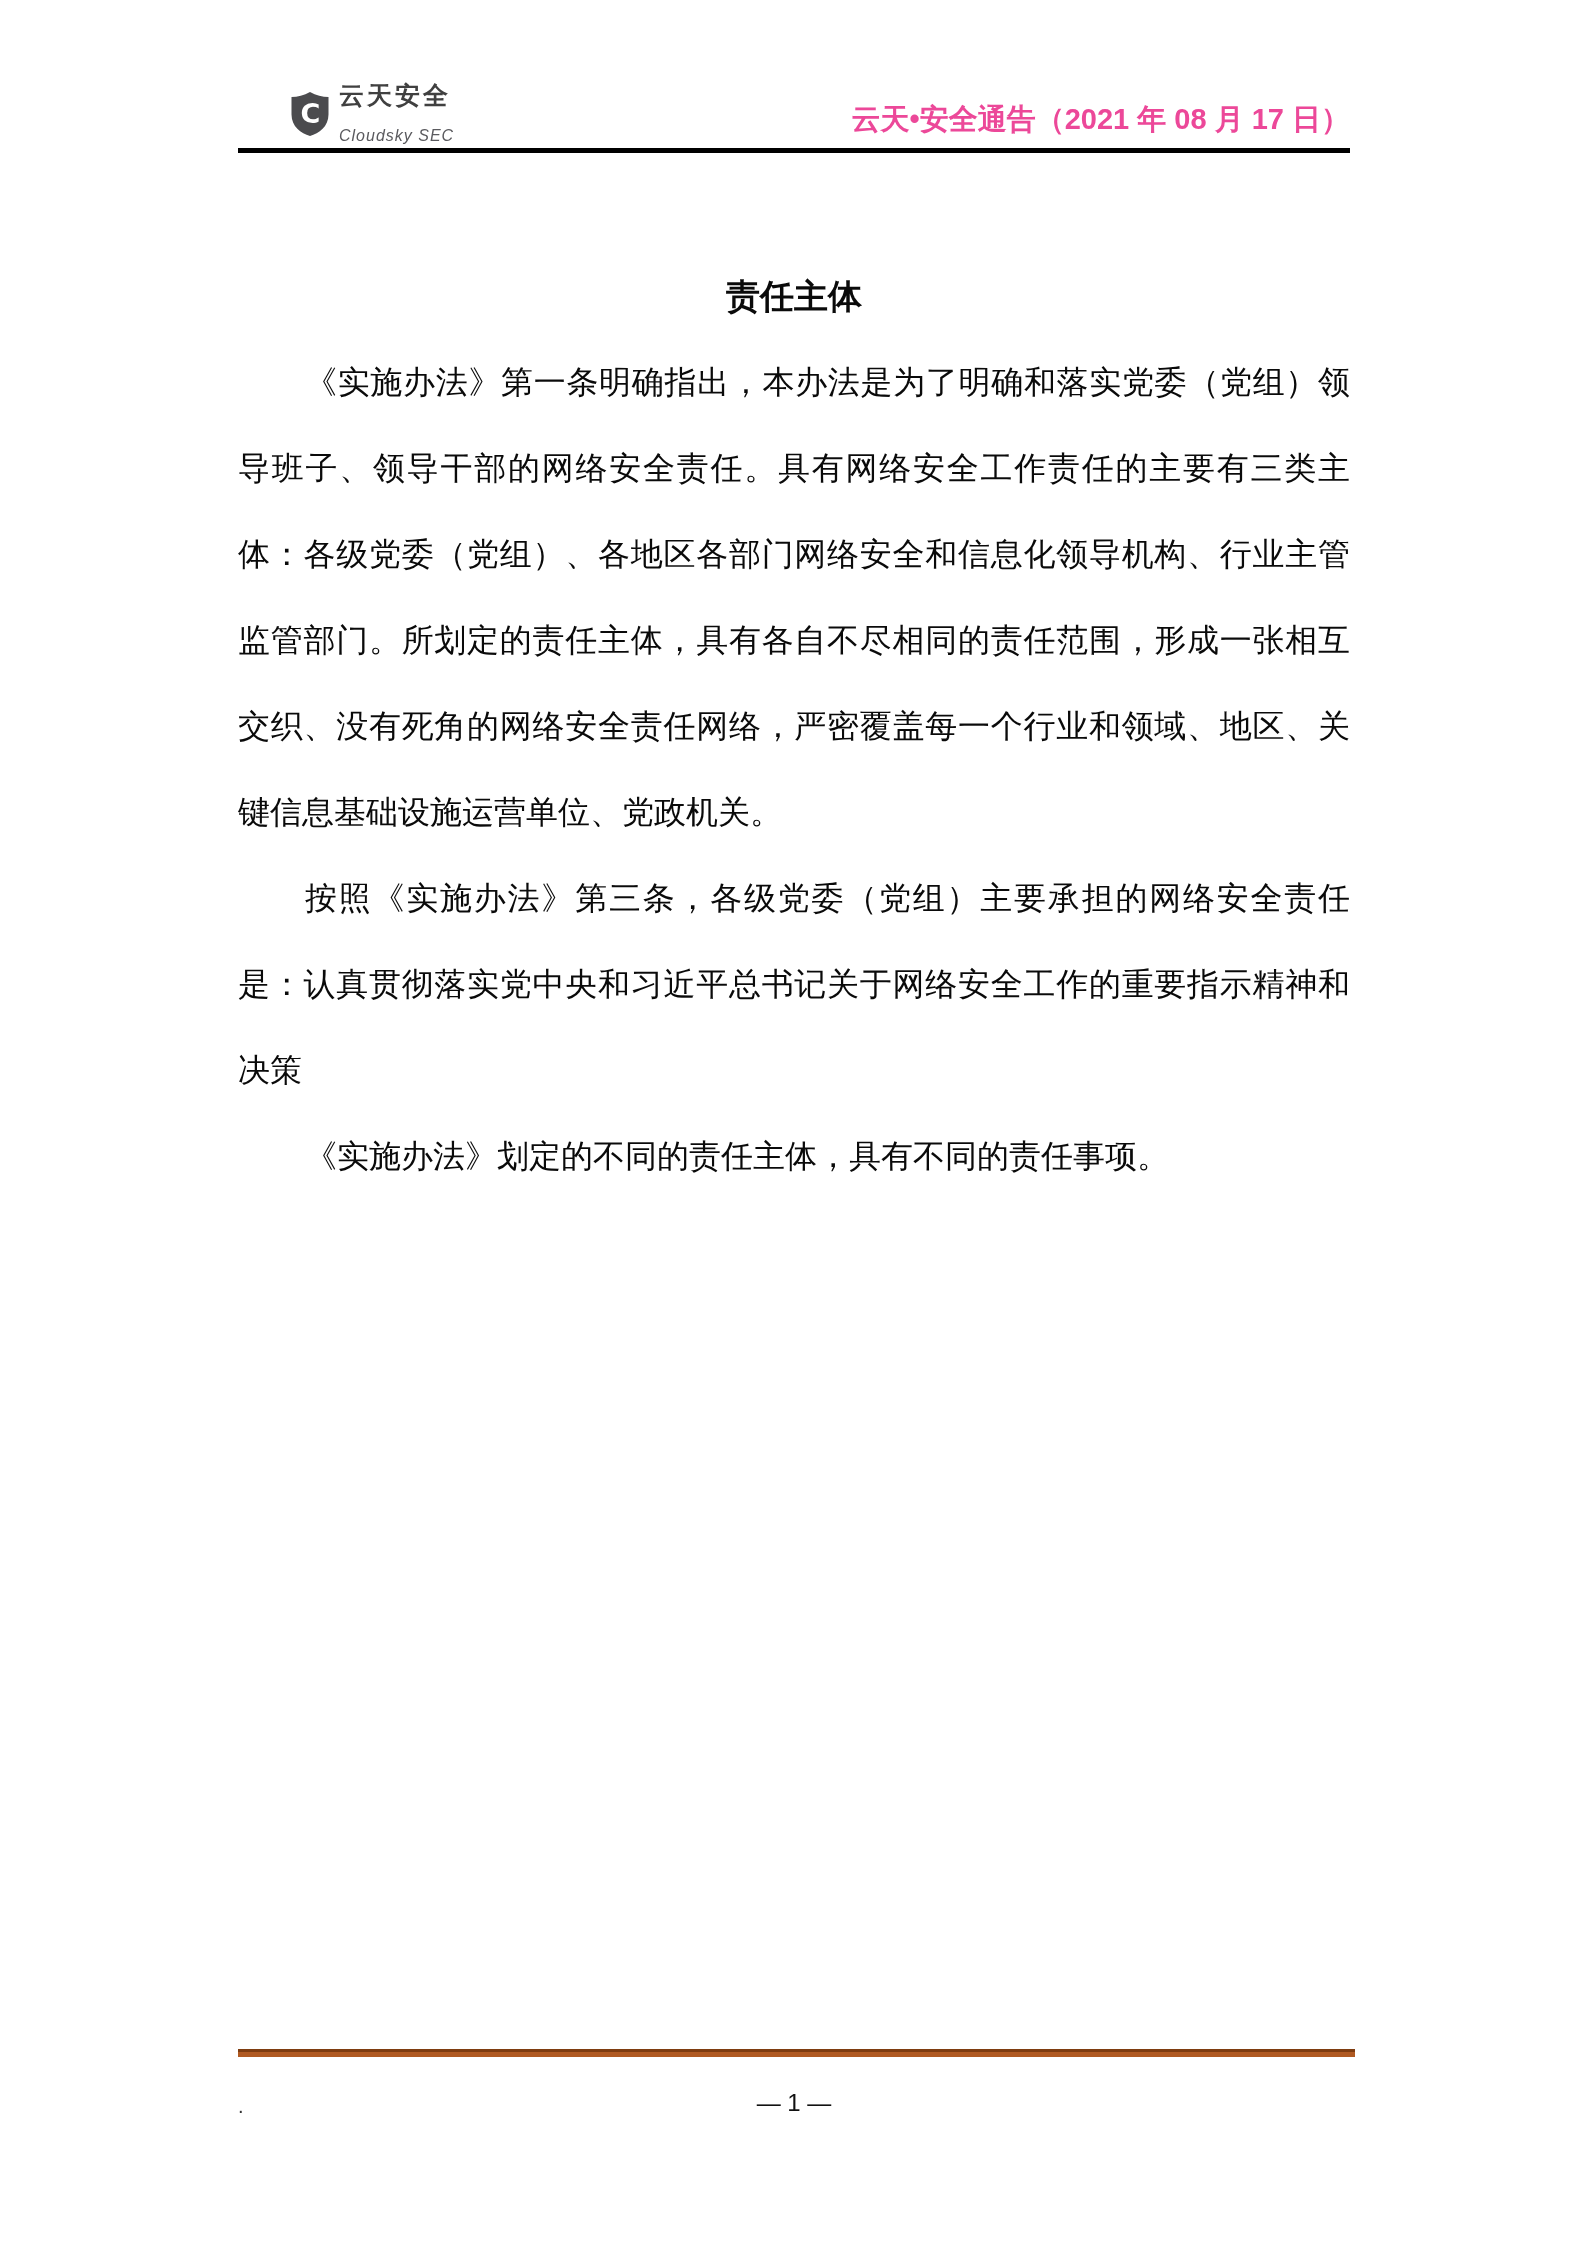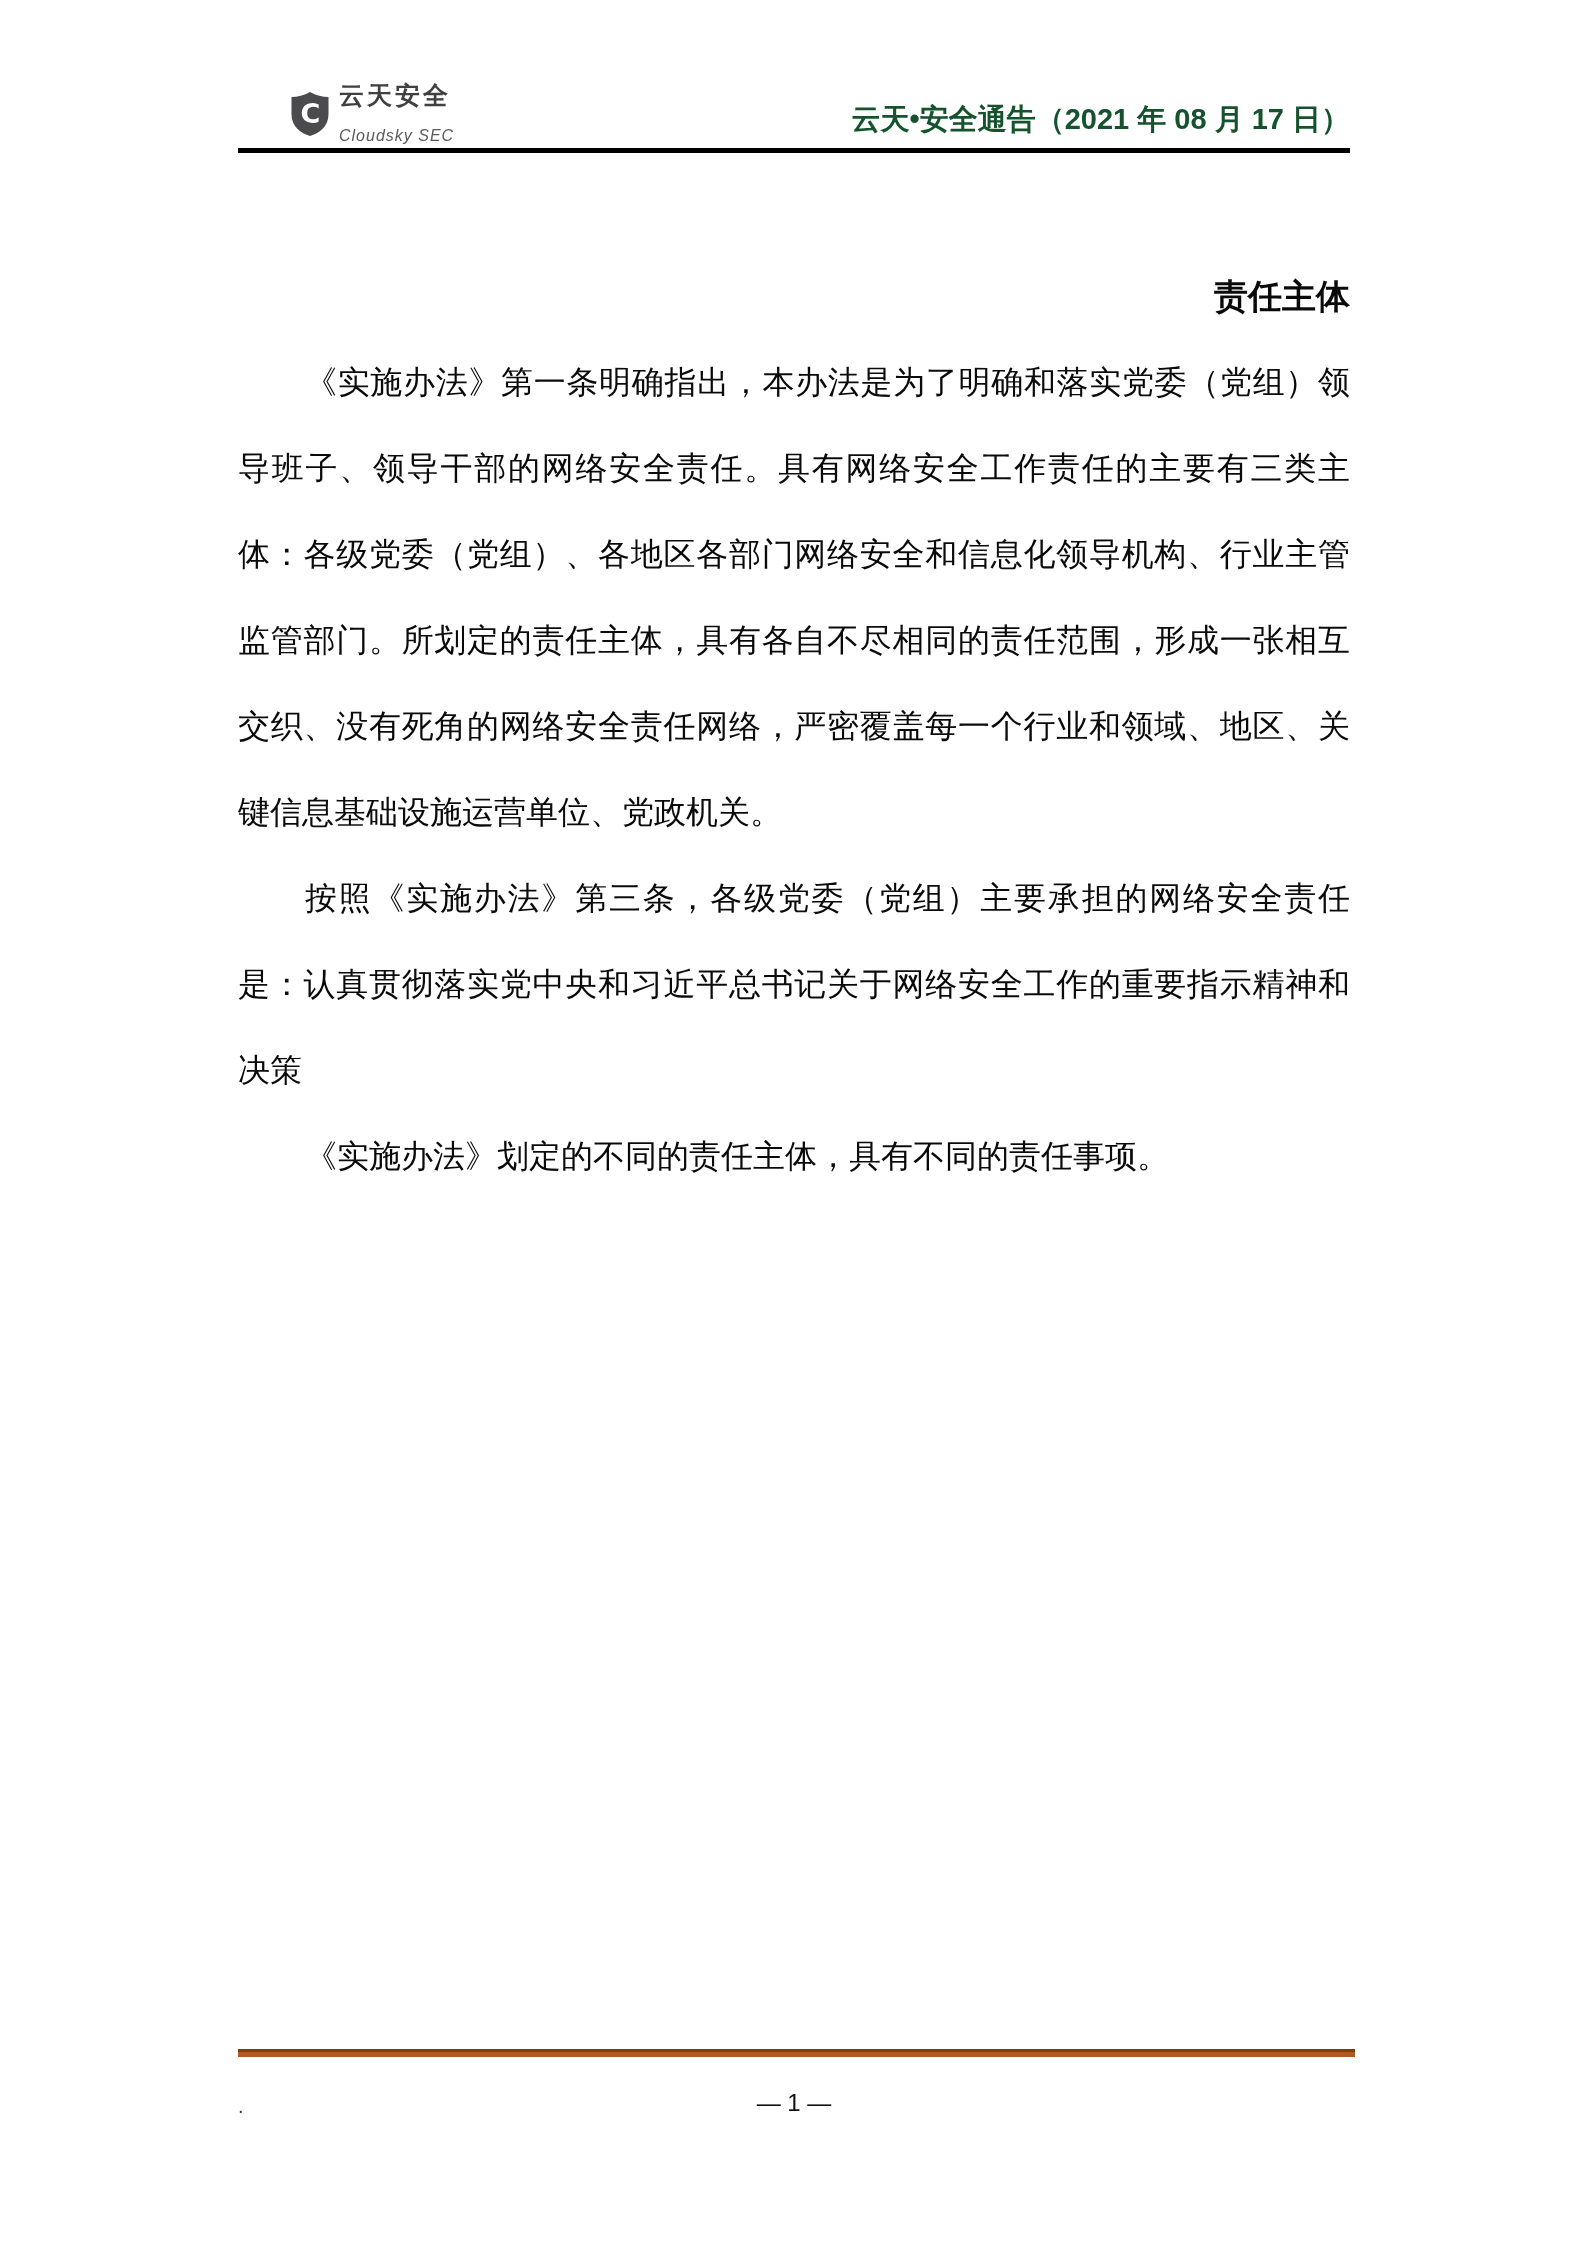--- a/index.html
+++ b/index.html
@@ -37,21 +37,21 @@
     letter-spacing: 3px; display: block;
   }
   .brand-en {
     font-size: 16px; font-weight: normal; color: #5a5a5e;
     letter-spacing: 1px; display: block; margin-top: 20px;
     font-style: italic;
   }
   .bulletin-title {
     font-size: 29px;
     font-weight: bold;
-    color: #14532d;
+    color: #ec4899;
     margin-bottom: 8px;
     white-space: nowrap;
     margin-top: 19px;
   }
 
   
   .main {
     position: absolute;
     top: 253px; left: 238px;
     width: 1112px;
@@ -69,21 +69,21 @@
     line-height: 86px;
     text-align: justify;
     text-indent: 67px;
     margin: 0;
     color: #0a0a0a;
   }
   .subheading {
     font-size: 34px;
     line-height: 86px;
     font-weight: bold;
-    text-align: right;
+    text-align: center;
     margin: 0;
     color: #0a0a0a;
   }
 
   
   .footer-rule {
     position: absolute;
     top: 2049px; left: 238px;
     width: 1117px; height: 5px;
     background: #b05a22;

